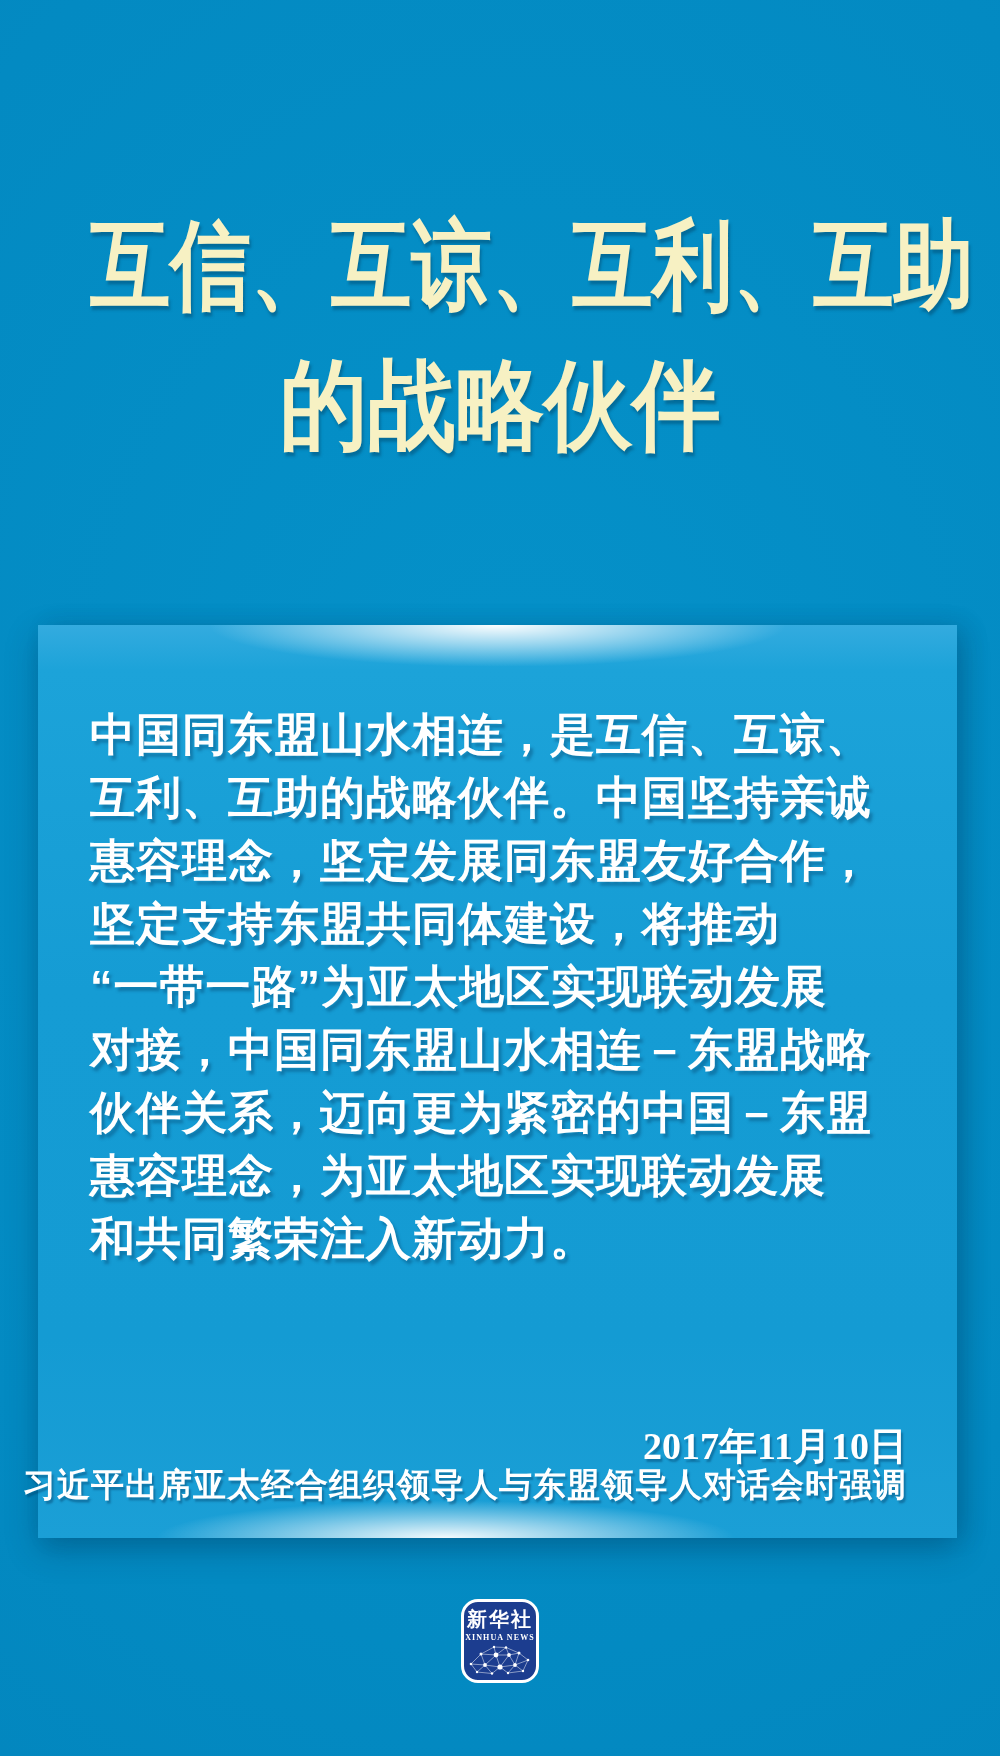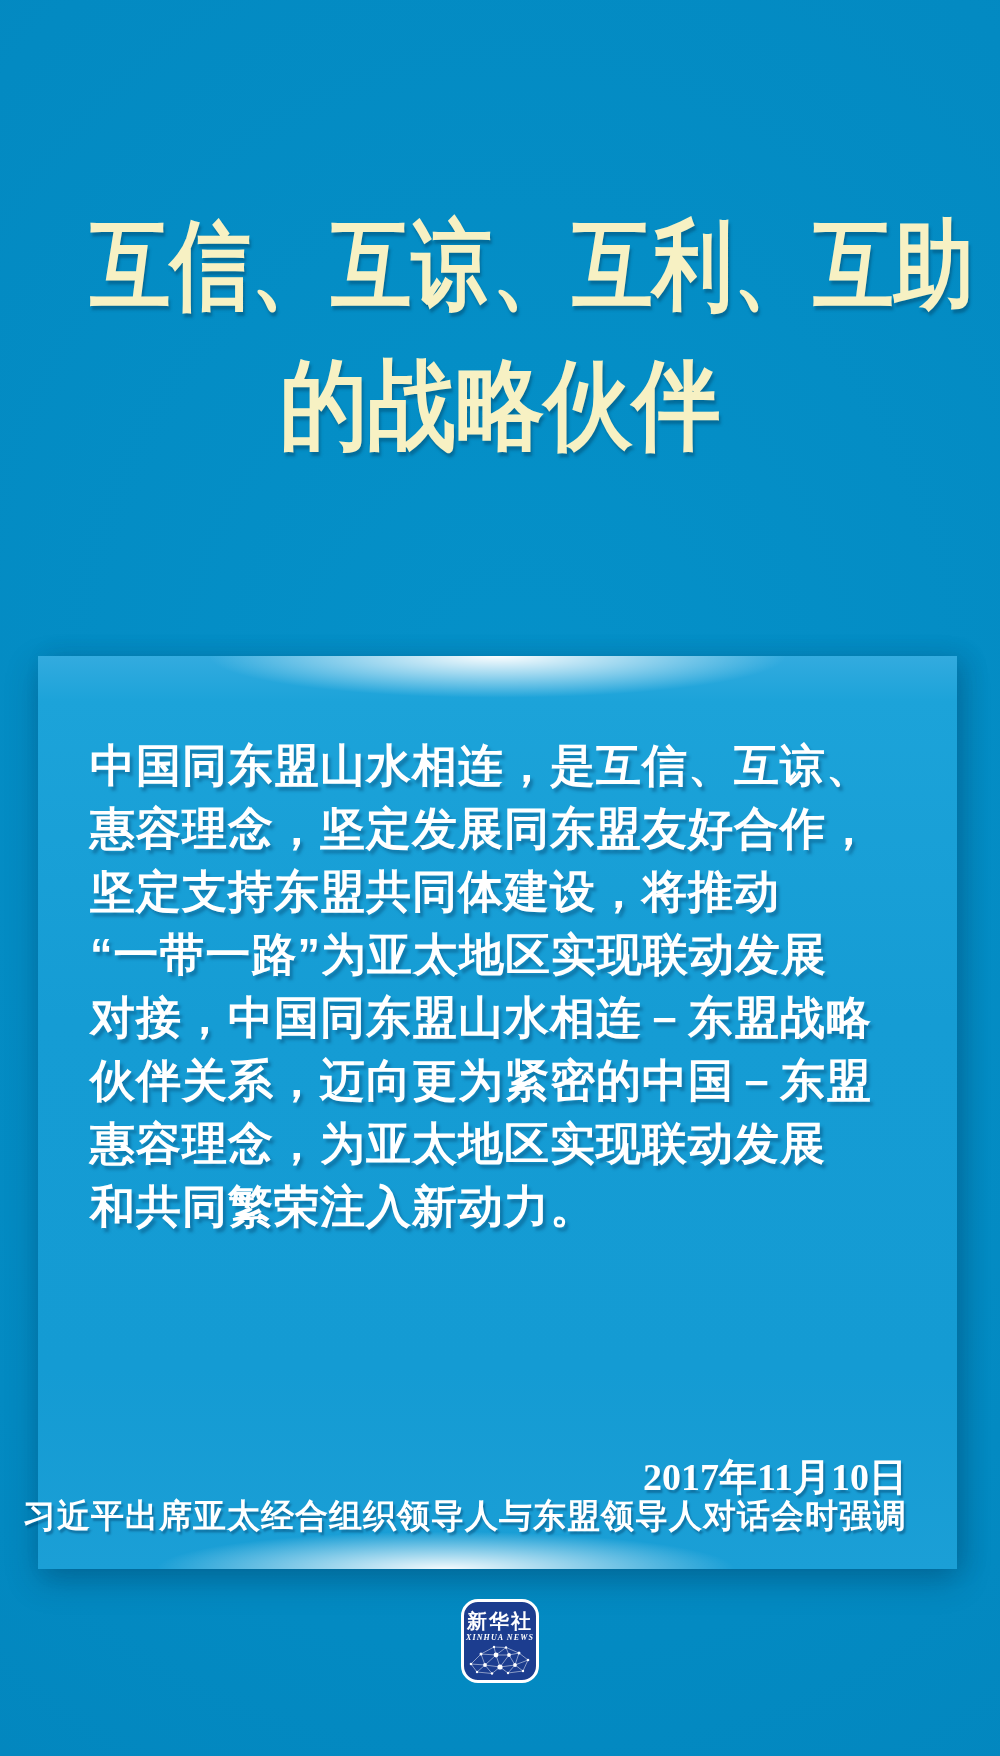--- a/index.html
+++ b/index.html
@@ -25,21 +25,20 @@
     line-height:140px;
     font-size:98px;
   }
   .title .t1{display:block;transform:scaleX(.82);transform-origin:50% 50%;white-space:nowrap;}
   .title .t2{display:block;transform:scaleX(.90);transform-origin:50% 50%;white-space:nowrap;}
   
   .card{
     position:absolute;left:38px;top:625px;width:919px;height:913px;
     background:linear-gradient(180deg,#33ABDF 0%,#1CA3D9 5%,#159CD4 40%,#149BD3 78%,#1B9FD6 100%);
     box-shadow:0 12px 30px rgba(0,35,65,.28), 10px 0 22px rgba(0,35,65,.12);
-    margin-top:31px;
   }
   .card::before{ 
     content:"";position:absolute;left:8%;top:0;width:84%;height:58px;
     background:radial-gradient(ellipse 52% 100% at 50% 0%, rgba(255,255,255,.98) 0%, rgba(255,255,255,.55) 32%, rgba(255,255,255,0) 72%);
     pointer-events:none;
   }
   .card::after{ 
     content:"";position:absolute;left:4%;bottom:0;width:84%;height:52px;
     background:radial-gradient(ellipse 52% 100% at 48% 100%, rgba(255,255,255,.95) 0%, rgba(255,255,255,.5) 34%, rgba(255,255,255,0) 72%);
     pointer-events:none;
@@ -66,43 +65,43 @@
     box-sizing:border-box;
     background:#1C3D8F;
     border:3px solid #FFFFFF;
     border-radius:17px;
     text-align:center;
     overflow:hidden;
   }
   .logo-cn{
     margin-top:7px;
     color:#fff;font-weight:bold;font-size:20px;line-height:24px;
-    letter-spacing:2px;white-space:nowrap;
+    letter-spacing:2px;white-space:nowrap;font-family:Liberation Mono, monospace;
   }
   .logo-en{
     color:#fff;font-family:"Liberation Serif","DejaVu Serif",serif;
     font-size:8px;line-height:10px;letter-spacing:1.1px;font-weight:bold;
     white-space:nowrap;
-    font-style:italic;
   }
   .logo-net{margin-top:2px;}
 </style>
 </head>
 <body>
 
 <div class="canvas">
 
   <div class="title">
     <span class="t1">互信、互谅、互利、互助</span>
     <span class="t2">的战略伙伴</span>
   </div>
 
   <div class="card">
     <div class="quote-body">
       <div>中国同东盟山水相连，是互信、互谅、</div>
+      <div>互利、互助的战略伙伴。中国坚持亲诚</div>
       <div>惠容理念，坚定发展同东盟友好合作，</div>
       <div>坚定支持东盟共同体建设，将推动</div>
       <div>“一带一路”为亚太地区实现联动发展</div>
       <div>对接，中国同东盟山水相连－东盟战略</div>
       <div>伙伴关系，迈向更为紧密的中国－东盟</div>
       <div>惠容理念，为亚太地区实现联动发展</div>
       <div>和共同繁荣注入新动力。</div>
     </div>
     <div class="quote-meta quote-date">2017年11月10日</div>
     <div class="quote-meta quote-attrib">习近平出席亚太经合组织领导人与东盟领导人对话会时强调</div>

